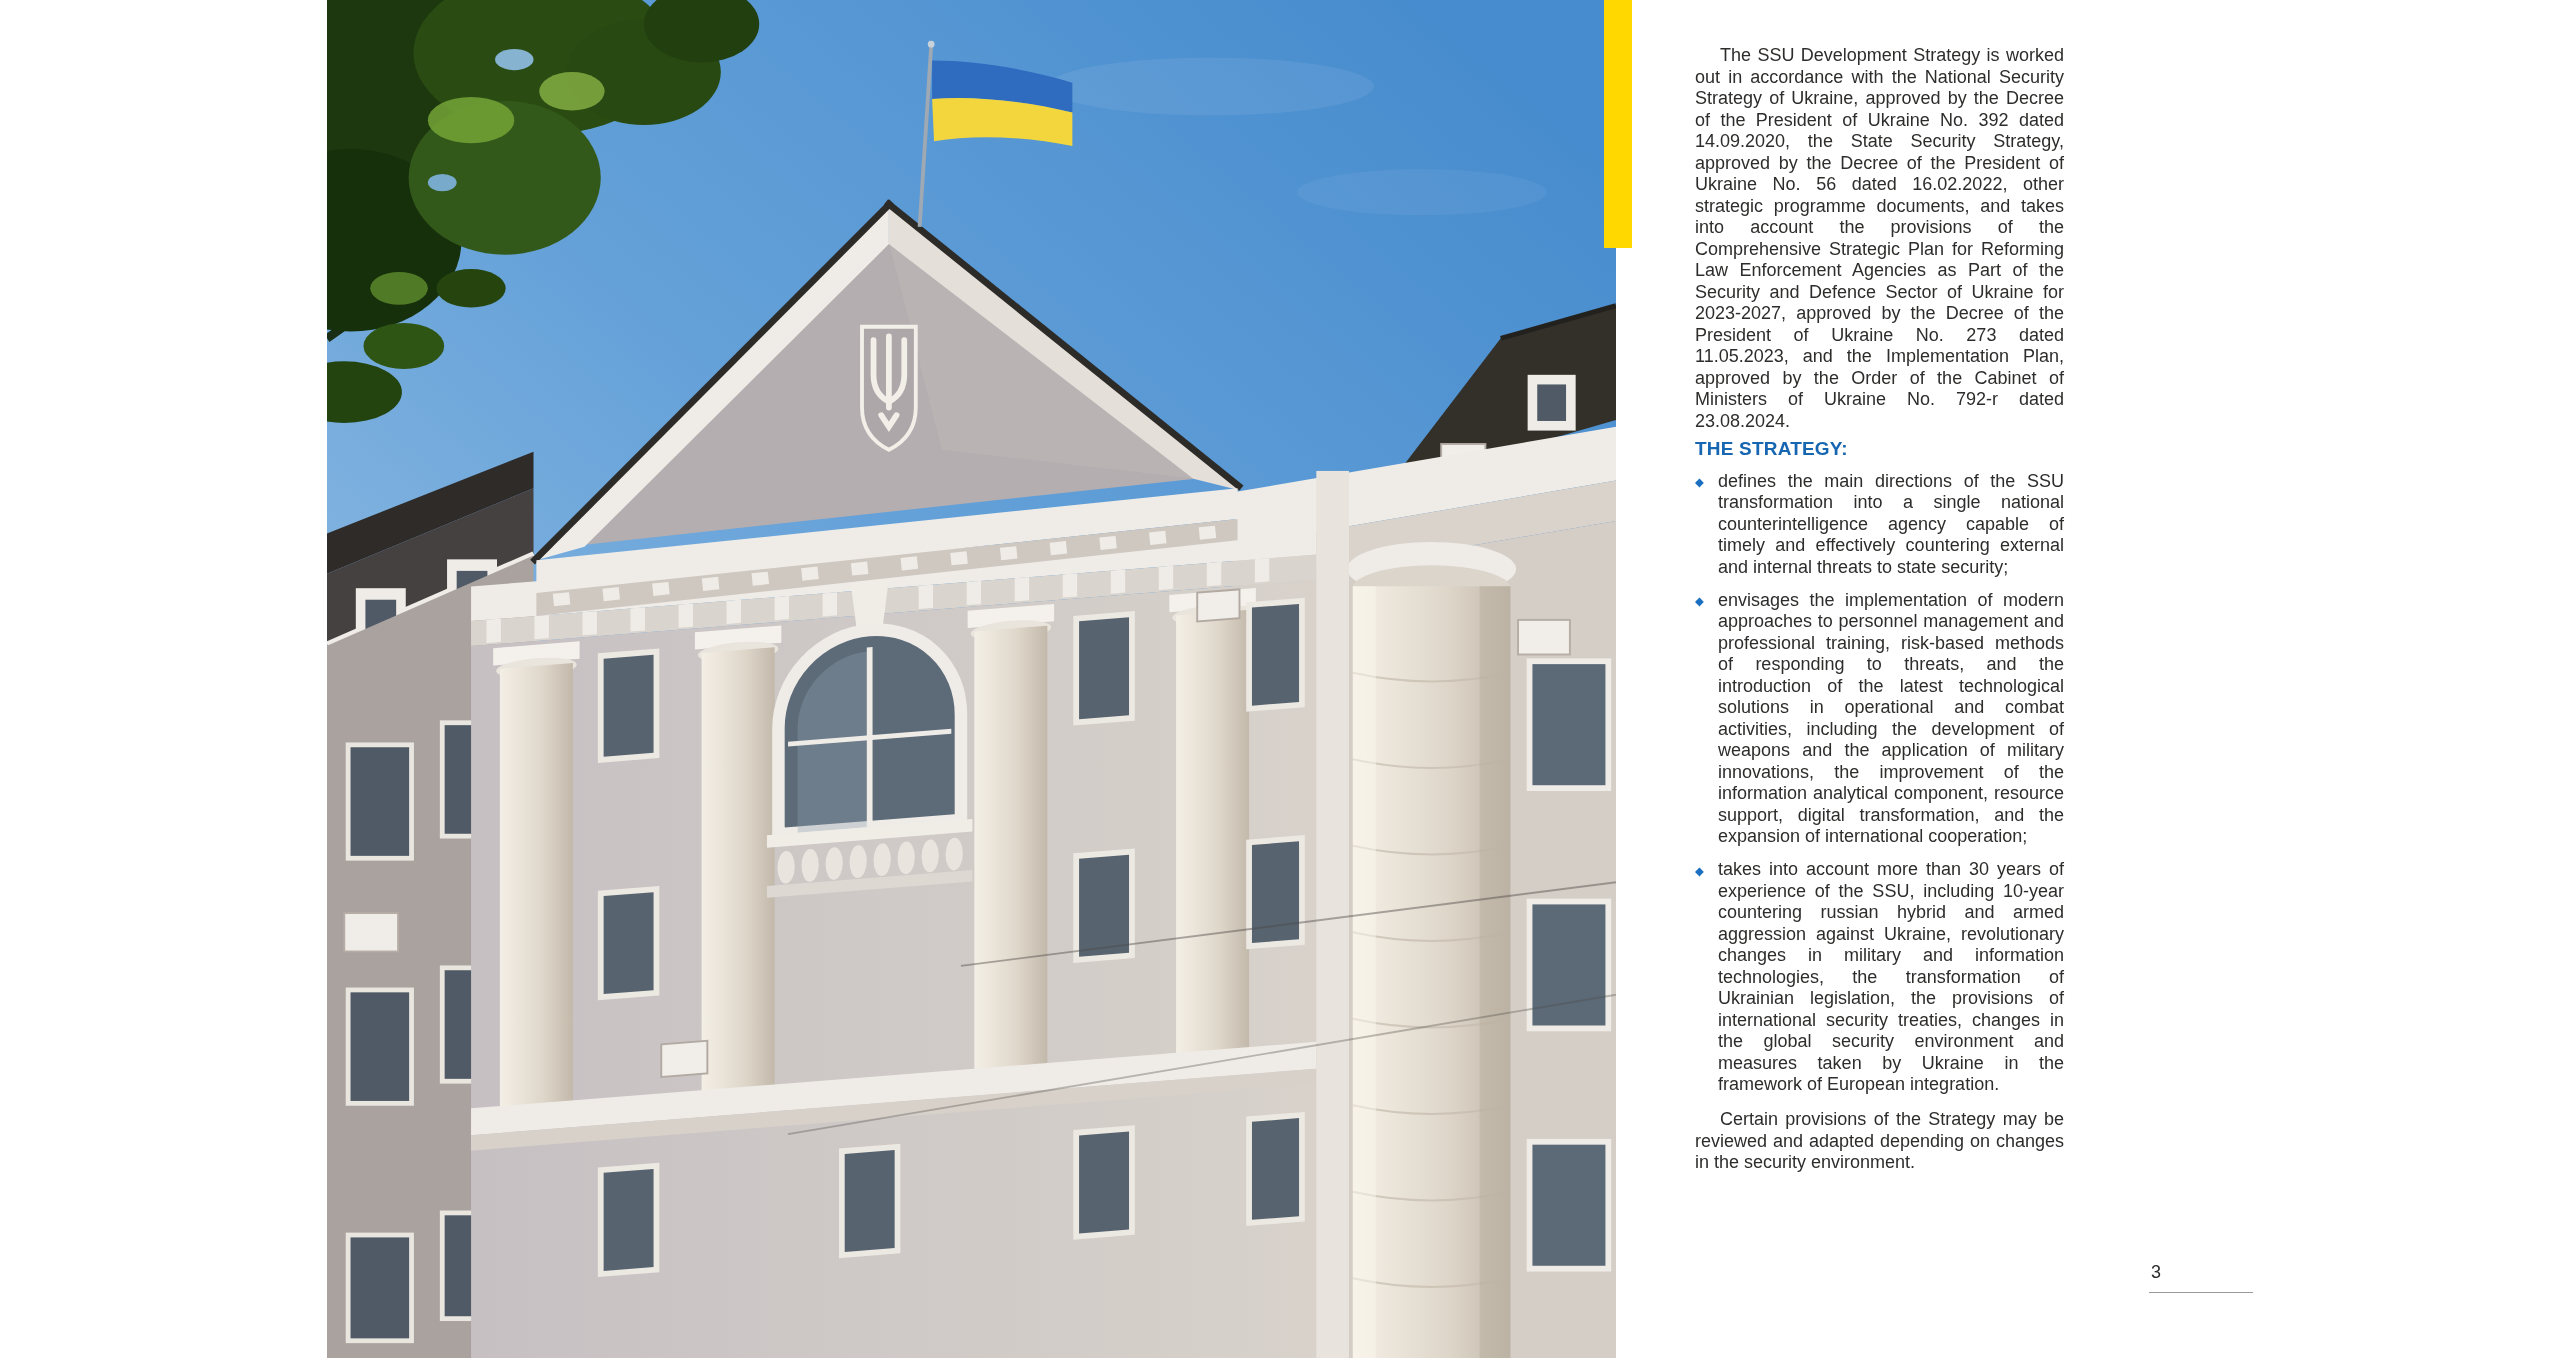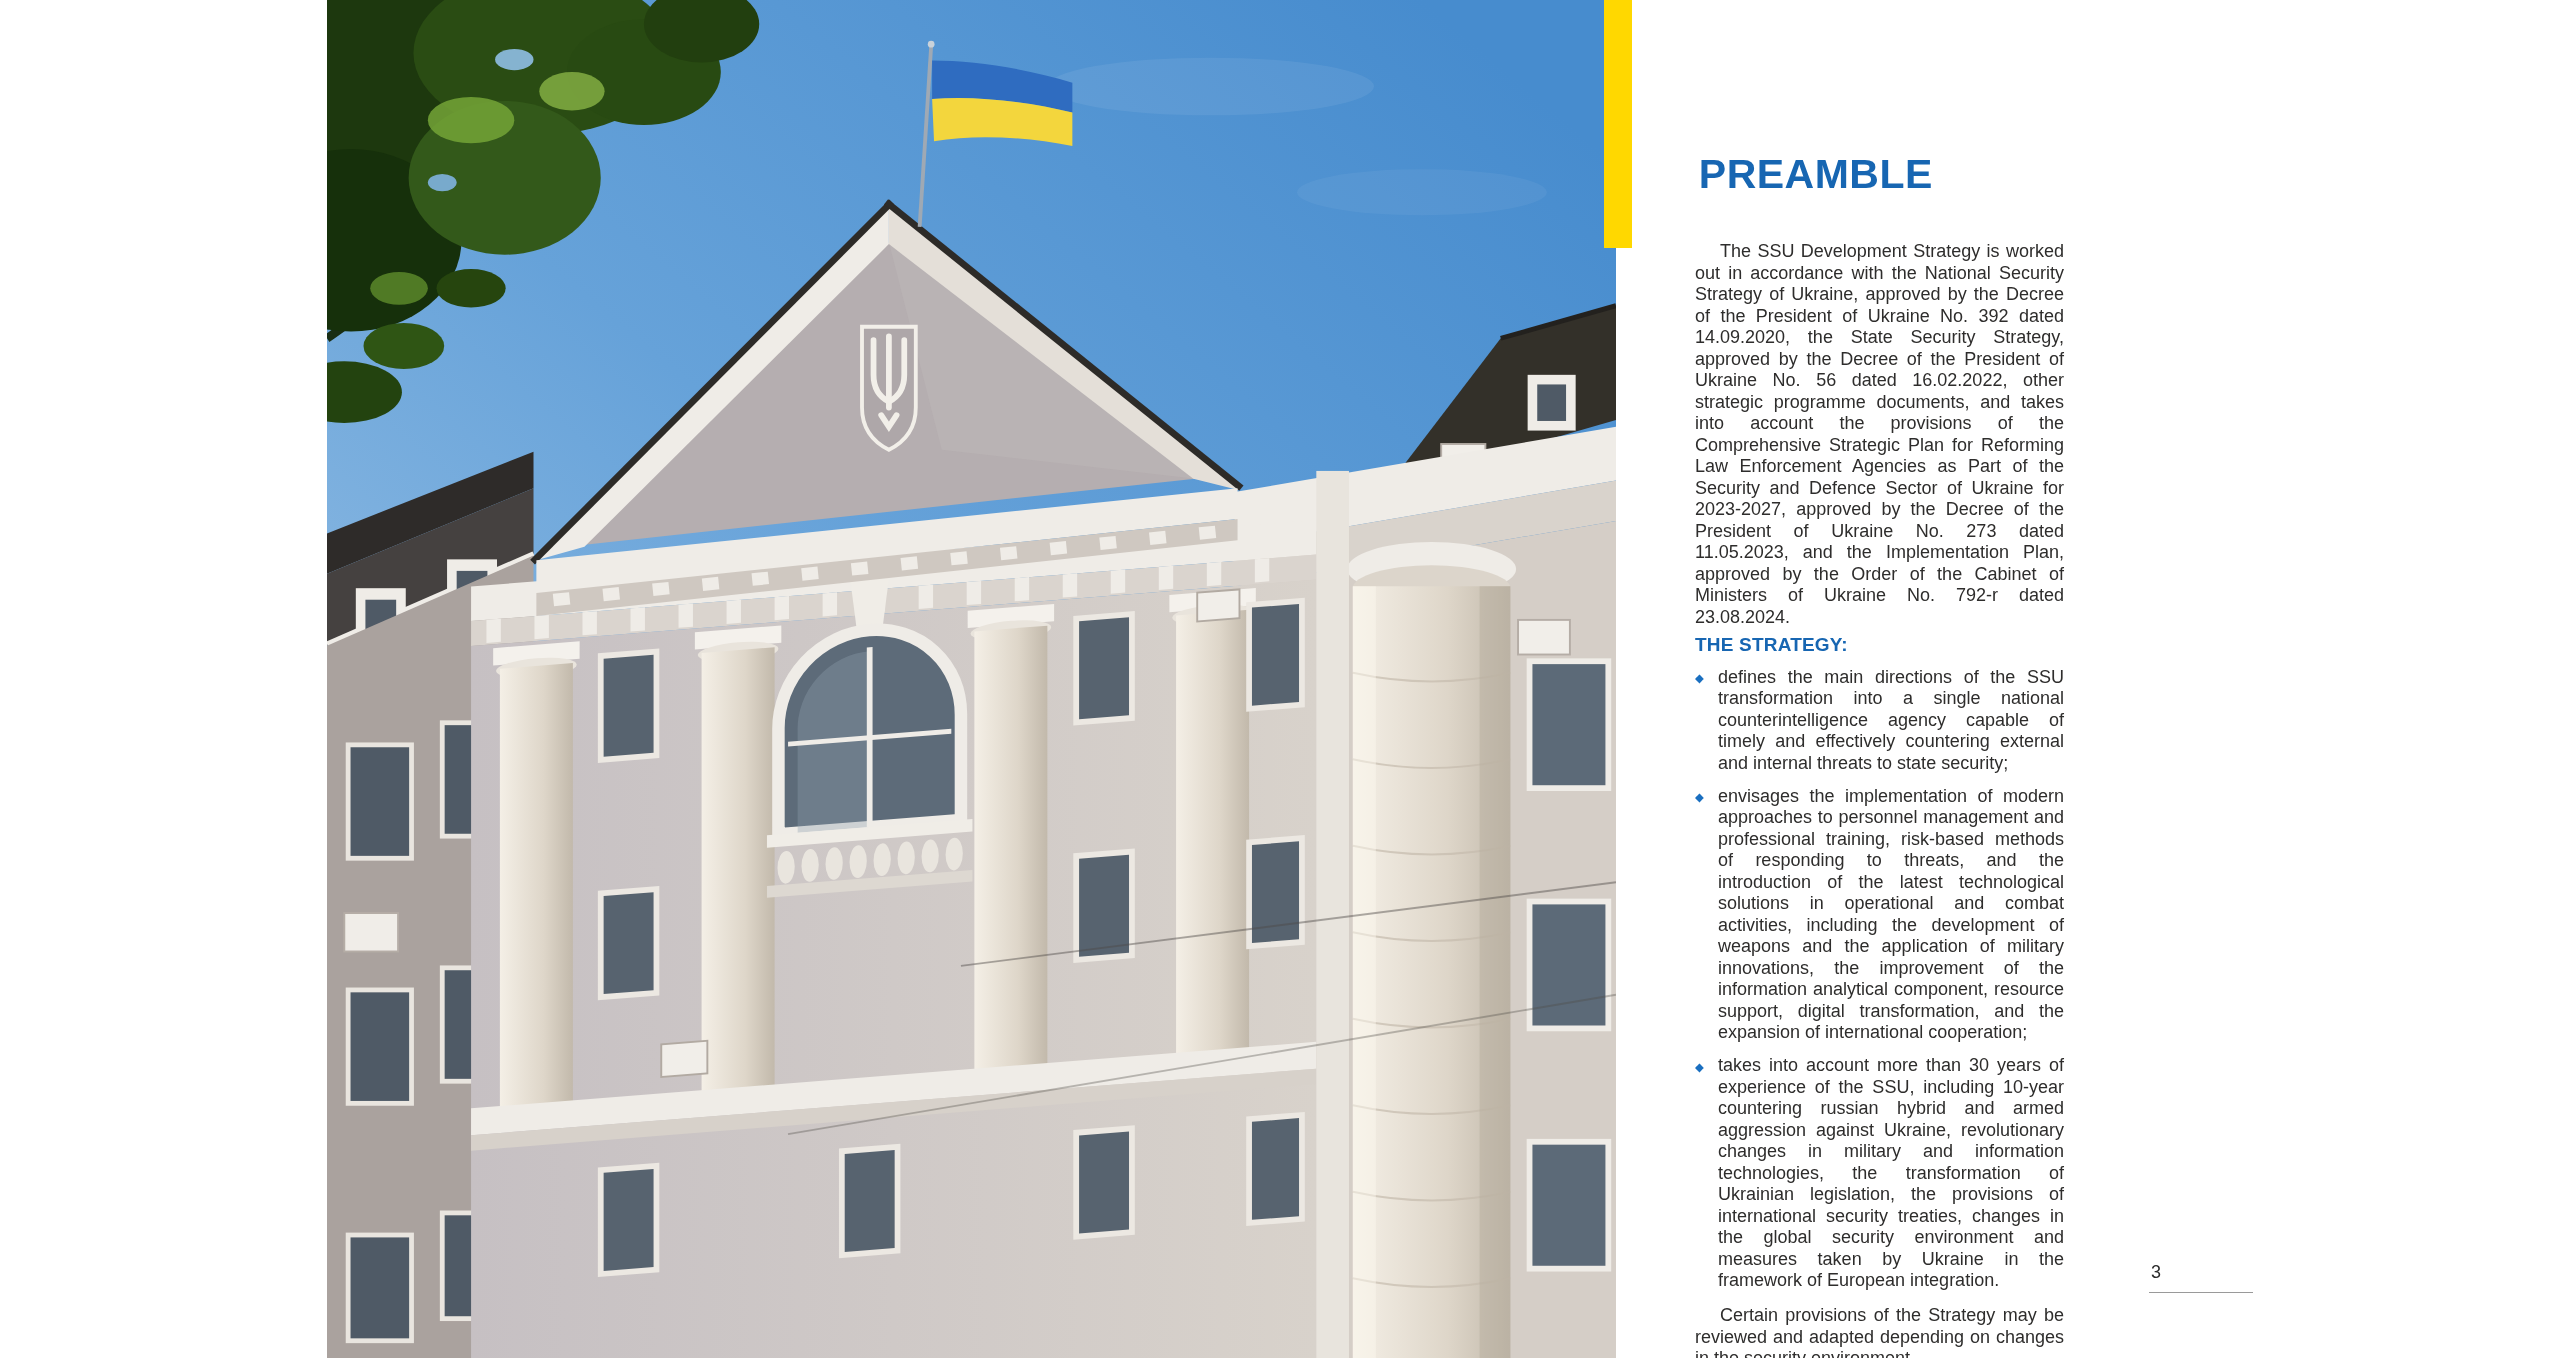--- a/index.html
+++ b/index.html
@@ -283,21 +283,20 @@
     <g stroke="#4e4a46" fill="none">
       <path d="M660,1005 L1342,918" stroke-width="2" opacity="0.45"></path>
       <path d="M480,1180 L1342,1035" stroke-width="2" opacity="0.35"></path>
     </g>
   </svg>
 </div>
 
 <div class="accent-bar"></div>
 
 <main class="content">
-  <h1>PREAMBLE</h1>
   <p class="intro">The SSU Development Strategy is worked out in accordance with the National Security Strategy of Ukraine, approved by the Decree of the President of Ukraine No. 392 dated 14.09.2020, the State Security Strategy, approved by the Decree of the President of Ukraine No. 56 dated 16.02.2022, other strategic programme documents, and takes into account the provisions of the Comprehensive Strategic Plan for Reforming Law Enforcement Agencies as Part of the Security and Defence Sector of Ukraine for 2023-2027, approved by the Decree of the President of Ukraine No. 273 dated 11.05.2023, and the Implementation Plan, approved by the Order of the Cabinet of Ministers of Ukraine No. 792-r dated 23.08.2024.</p>
   <h2>THE STRATEGY:</h2>
   <div class="bullets">
     <div class="bullet">
       <span class="marker">◆</span>
       <p>defines the main directions of the SSU transformation into a single national counterintelligence agency capable of timely and effectively countering external and internal threats to state security;</p>
     </div>
     <div class="bullet">
       <span class="marker">◆</span>
       <p>envisages the implementation of modern approaches to personnel management and professional training, risk-based methods of responding to threats, and the introduction of the latest technological solutions in operational and combat activities, including the development of weapons and the application of military innovations, the improvement of the information analytical component, resource support, digital transformation, and the expansion of international cooperation;</p>

